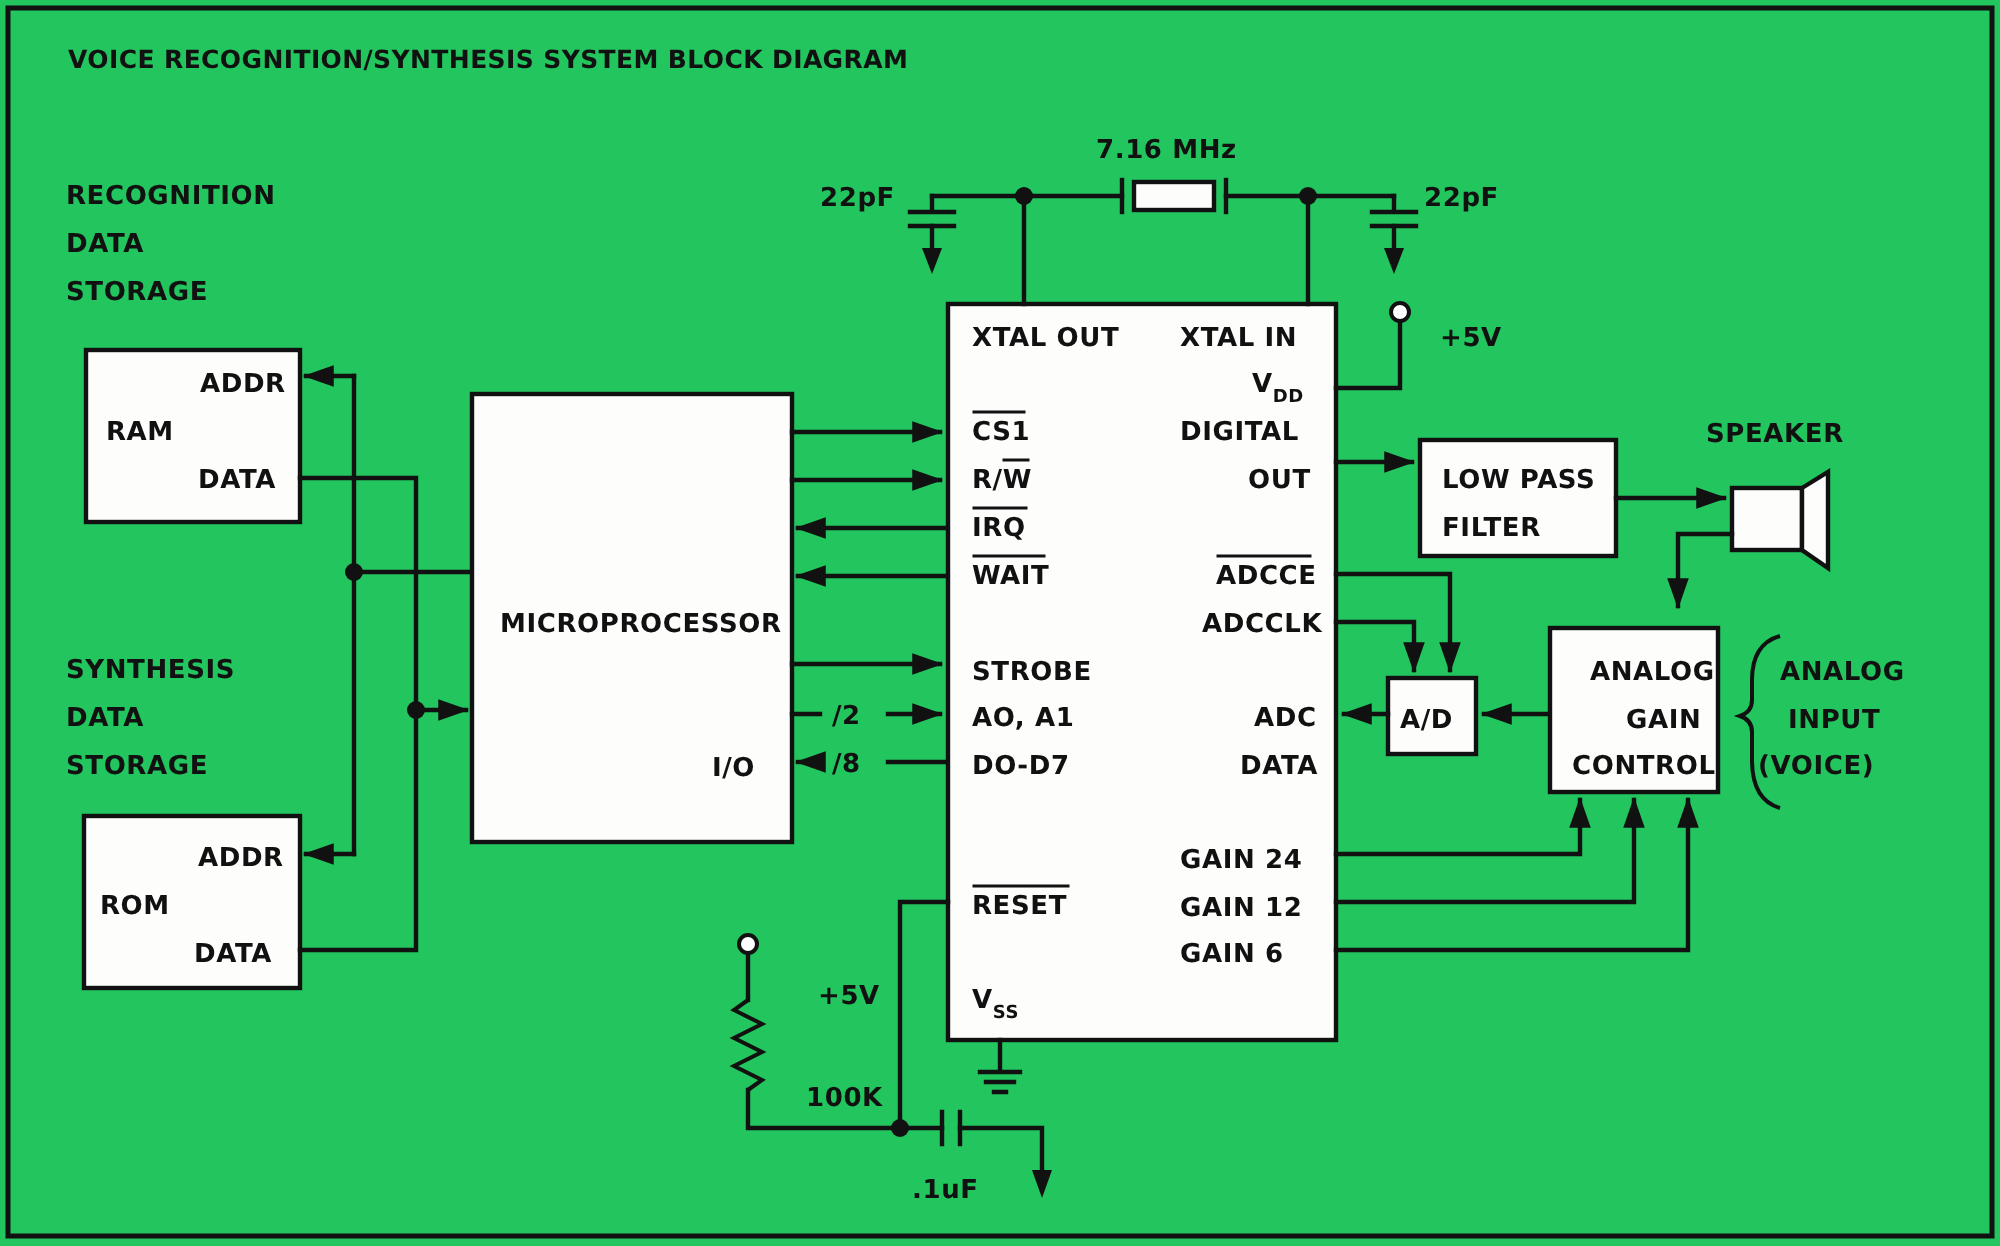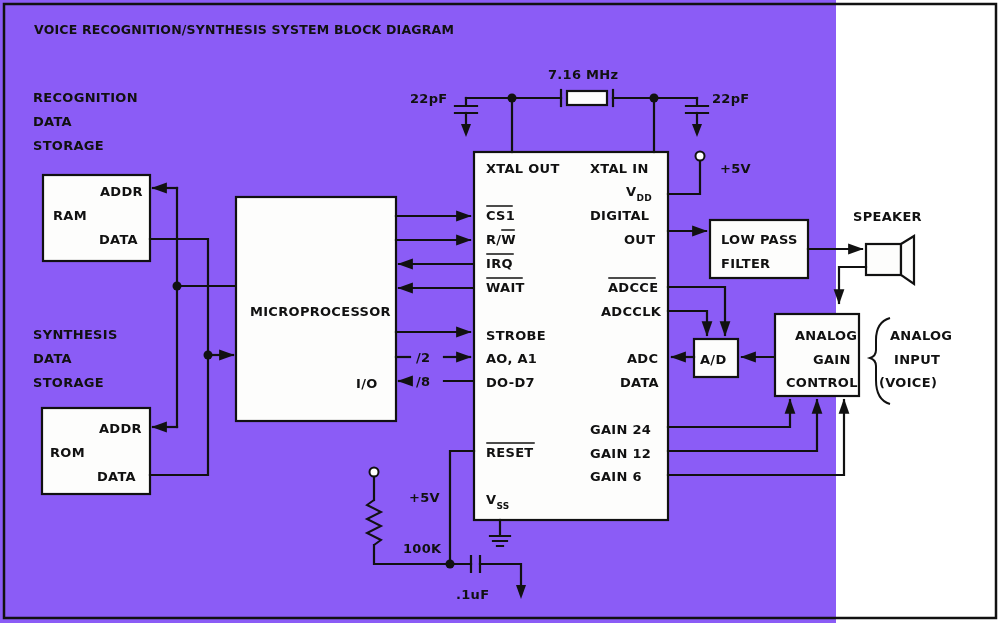--- a/index.html
+++ b/index.html
@@ -1,17 +1,17 @@
 <!DOCTYPE html>
 <html><head>
 <meta charset="utf-8">
 <style>
   html, body { margin: 0; padding: 0; background: #ffffff; }
   body { width: 1000px; height: 623px; overflow: hidden; }
-  #stage { position: relative; width: 836px; height: 623px; background: #8b5cf6; }
+  #stage { position: relative; width: 1000px; height: 623px; background: #22c55e; }
   svg { position: absolute; left: 0; top: 0; }
   .ln { stroke: #111; stroke-width: 2.2; fill: none; stroke-linecap: square; }
   .box { stroke: #111; stroke-width: 2.2; fill: #fdfdfc; }
   .dot { fill: #111; }
   .arr { fill: #111; }
   text { font-family: "DejaVu Sans", sans-serif; font-size: 13px; fill: #111; font-weight: bold; letter-spacing: 0.3px; }
   .title { font-size: 12.5px; font-weight: bold; letter-spacing: 0.2px; }
   .sub { font-size: 9px; }
 </style>
 </head>

